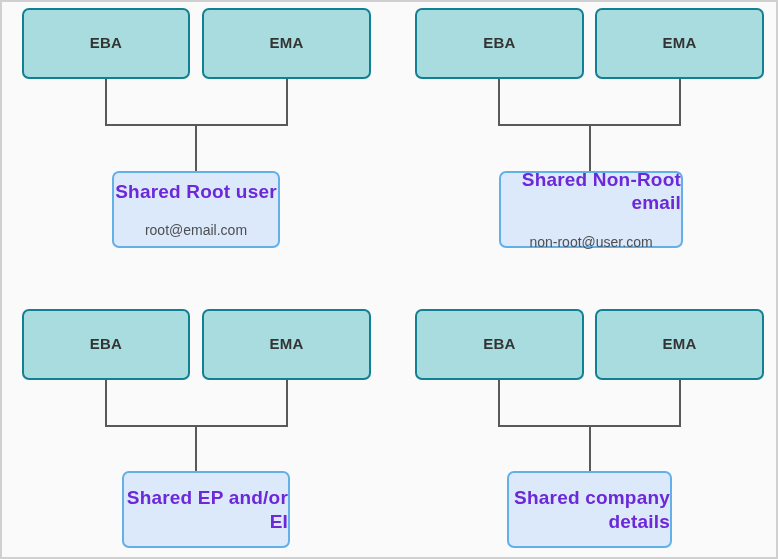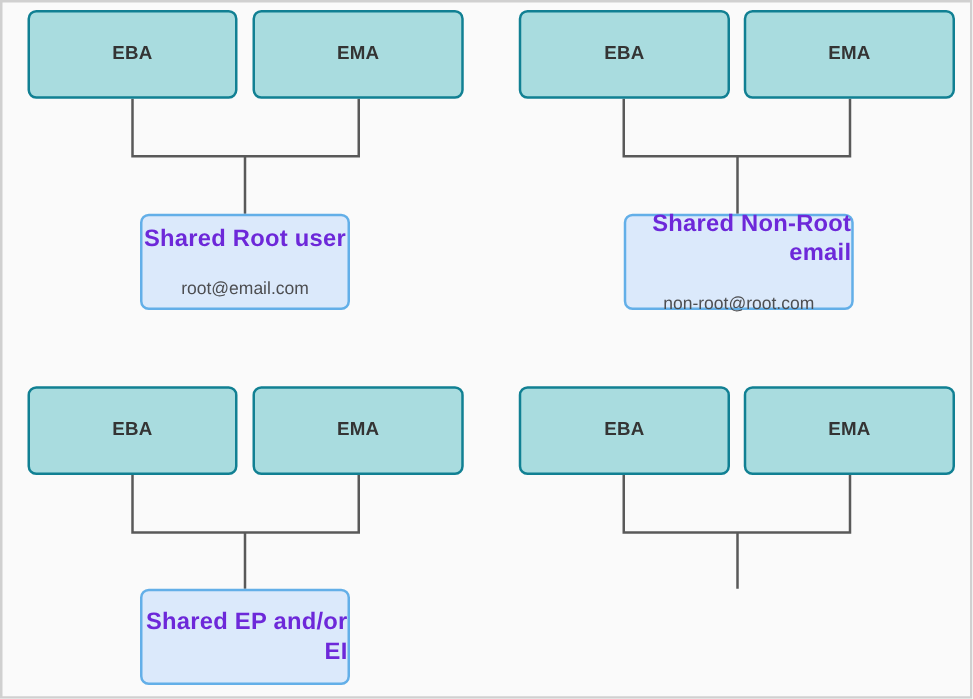--- a/index.html
+++ b/index.html
@@ -105,33 +105,36 @@
   </div>
 
   <div class="node teal" style="left:413px; top:6px; width:169px; height:71px;">
     <span class="node-title">EBA</span>
   </div>
   <div class="node teal" style="left:593px; top:6px; width:169px; height:71px;">
     <span class="node-title">EMA</span>
   </div>
   <div class="node blue" style="left:497px; top:169px; width:184px; height:77px;">
     <span class="node-title">Shared Non-Root email</span>
-    <span class="node-sub">non-root@root.com</span>
+    <span class="node-sub">non-root@user.com</span>
   </div>
 
   <div class="node teal" style="left:20px; top:307px; width:168px; height:71px;">
     <span class="node-title">EBA</span>
   </div>
   <div class="node teal" style="left:200px; top:307px; width:169px; height:71px;">
     <span class="node-title">EMA</span>
   </div>
-  <div class="node blue" style="left:110px; top:469px; width:168px; height:77px;">
+  <div class="node blue" style="left:120px; top:469px; width:168px; height:77px;">
     <span class="node-title">Shared EP and/or EI</span>
   </div>
 
   <div class="node teal" style="left:413px; top:307px; width:169px; height:71px;">
     <span class="node-title">EBA</span>
   </div>
   <div class="node teal" style="left:593px; top:307px; width:169px; height:71px;">
     <span class="node-title">EMA</span>
   </div>
+  <div class="node blue" style="left:505px; top:469px; width:165px; height:77px;">
+    <span class="node-title">Shared company details</span>
+  </div>
 
 </div>
 
 </body></html>

